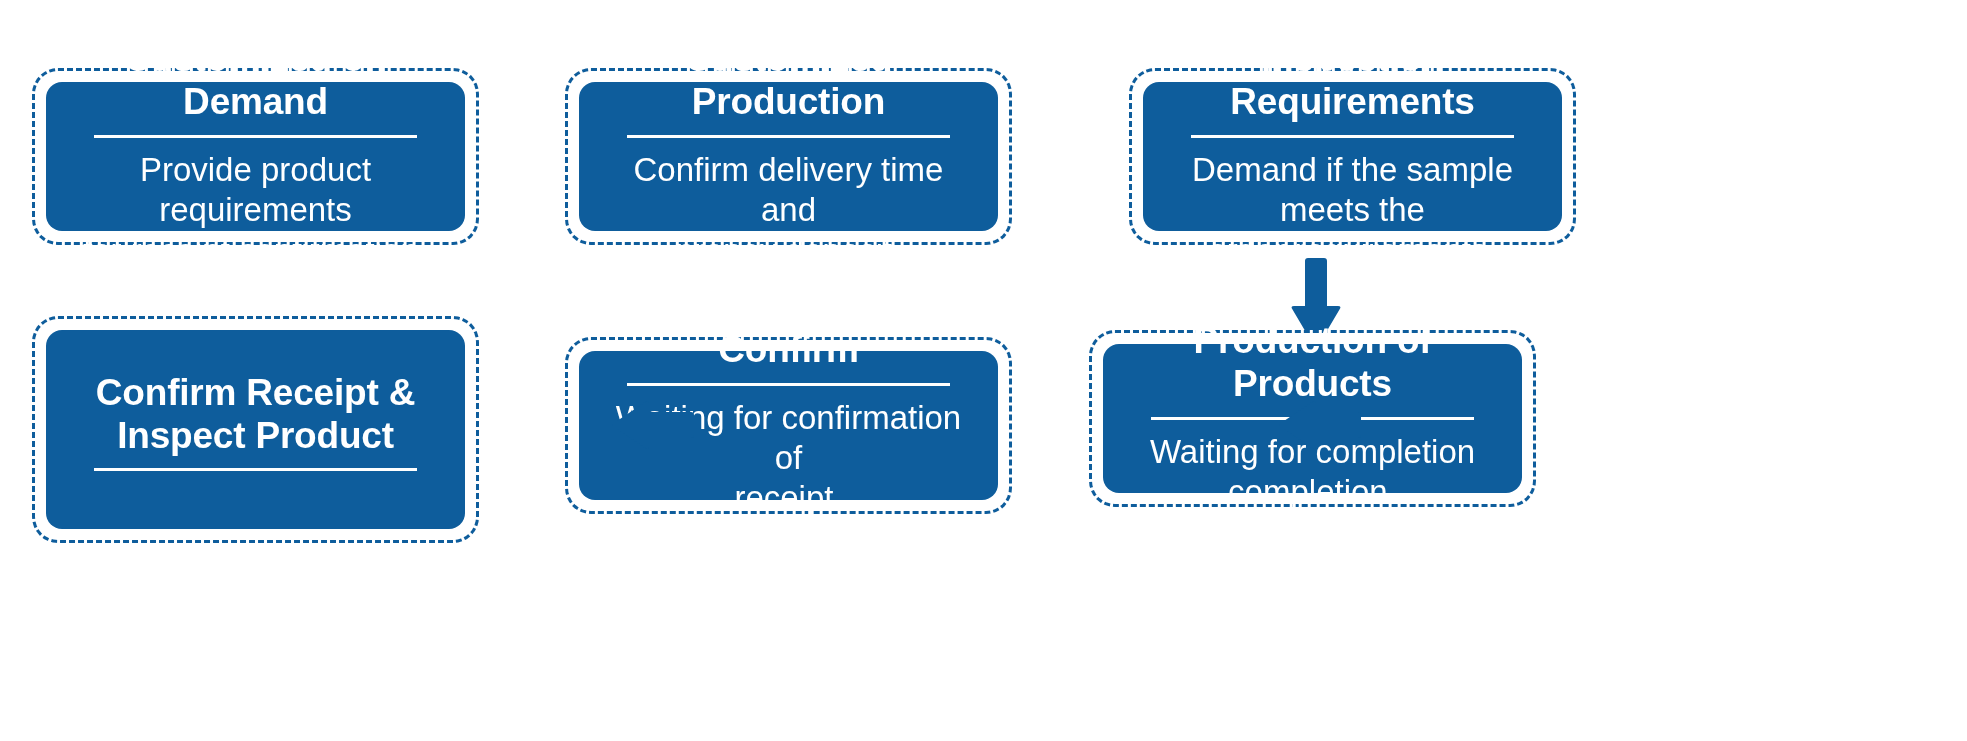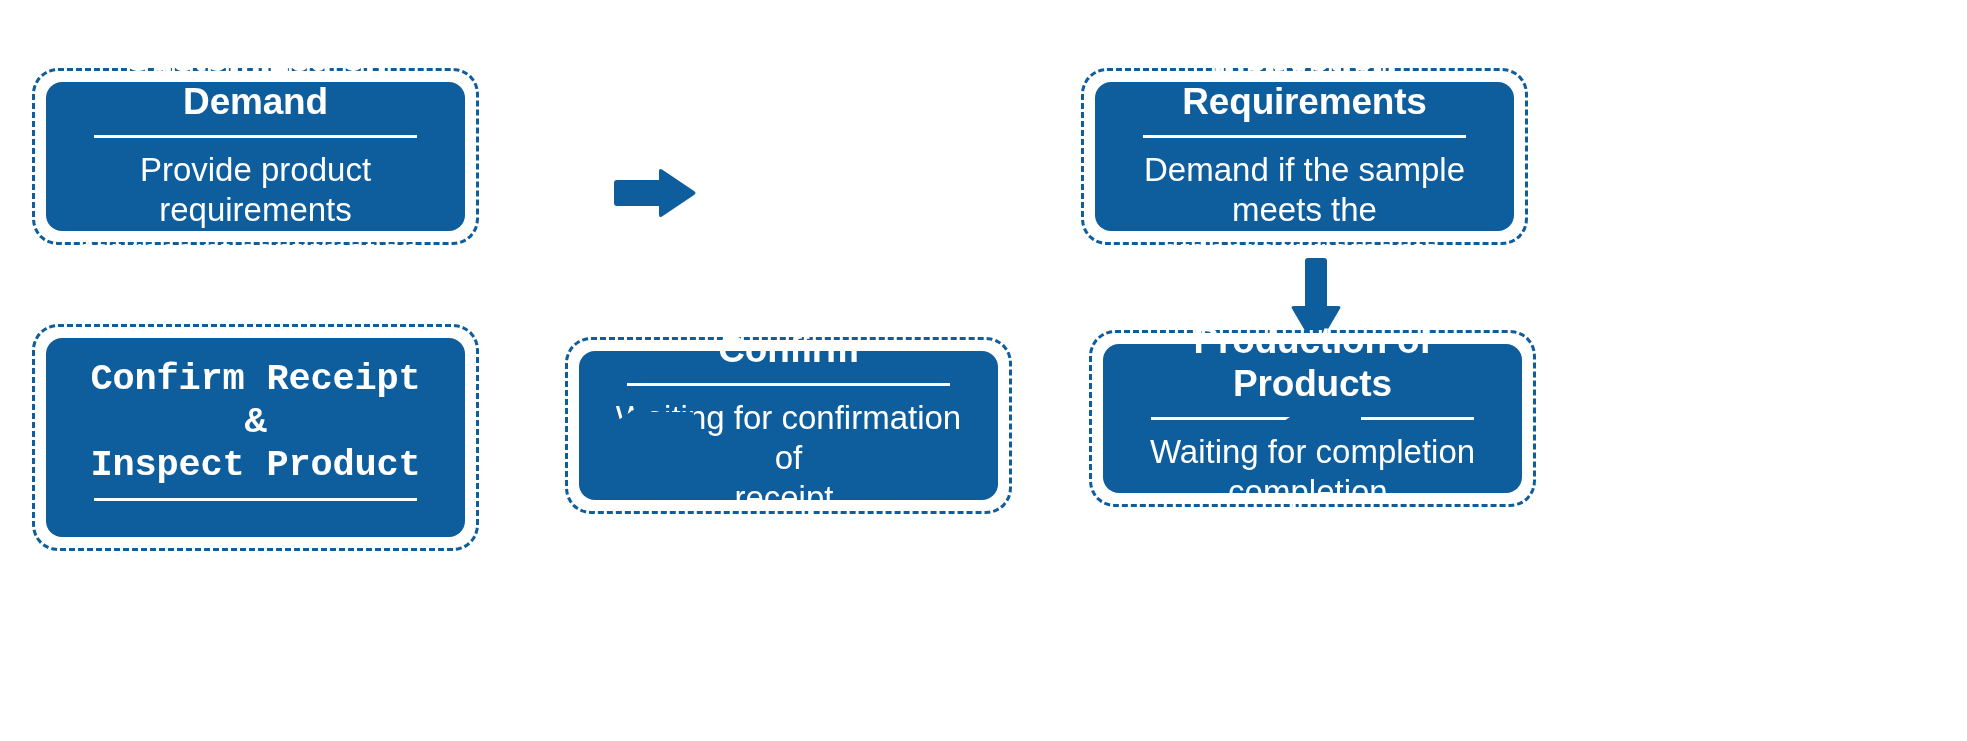--- a/index.html
+++ b/index.html
@@ -93,29 +93,37 @@
     </div>
   </div>
 
   <div class="arrow" style="left:611px; top:168px;">
     <svg width="86" height="50" viewBox="0 0 86 50">
       <path d="M3 15 Q3 12 6 12 L48 12 L48 3 Q48 0 51 1.5 L83 23 Q86 25 83 27 L51 48.5
                Q48 50 48 47 L48 38 L6 38 Q3 38 3 35 Z" fill="#0E5D9C"></path>
     </svg>
   </div>
 
+  <div class="node" style="left:565px; top:68px; width:447px; height:177px;">
+    <div class="card">
+      <div class="card-title">Customized Production</div>
+      <div class="card-rule"></div>
+      <div class="card-desc">Confirm delivery time and
+prepay deposit.</div>
+    </div>
+  </div>
 
   <div class="arrow" style="left:1278px; top:168px;">
     <svg width="86" height="50" viewBox="0 0 86 50">
       <path d="M3 15 Q3 12 6 12 L48 12 L48 3 Q48 0 51 1.5 L83 23 Q86 25 83 27 L51 48.5
                Q48 50 48 47 L48 38 L6 38 Q3 38 3 35 Z" fill="#0E5D9C"></path>
     </svg>
   </div>
 
-  <div class="node" style="left:1081px; top:68px; width:447px; height:177px;">
+  <div class="node" style="left:1129px; top:68px; width:447px; height:177px;">
     <div class="card">
       <div class="card-title">Inspection Requirements</div>
       <div class="card-rule"></div>
       <div class="card-desc">Demand if the sample meets the
 order requirements.</div>
     </div>
   </div>
 
   <div class="arrow" style="left:1288px; top:258px;">
     <svg width="56" height="92" viewBox="0 0 56 92">
@@ -149,21 +157,21 @@
     </div>
   </div>
 
   <div class="arrow" style="left:611px; top:400px;">
     <svg width="86" height="50" viewBox="0 0 86 50">
       <path d="M83 15 Q83 12 80 12 L38 12 L38 3 Q38 0 35 1.5 L3 23 Q0 25 3 27 L35 48.5
                Q38 50 38 47 L38 38 L80 38 Q83 38 83 35 Z" fill="#0E5D9C"></path>
     </svg>
   </div>
 
-  <div class="node" style="left:32px; top:324px; width:447px; height:227px;font-family:Liberation Mono, monospace;">
+  <div class="node" style="left:32px; top:316px; width:447px; height:227px;">
     <div class="card">
       <div class="card-title">Confirm Receipt &amp;
 Inspect Product</div>
       <div class="card-rule"></div>
     </div>
   </div>
 
 </div>
 
 </body></html>

